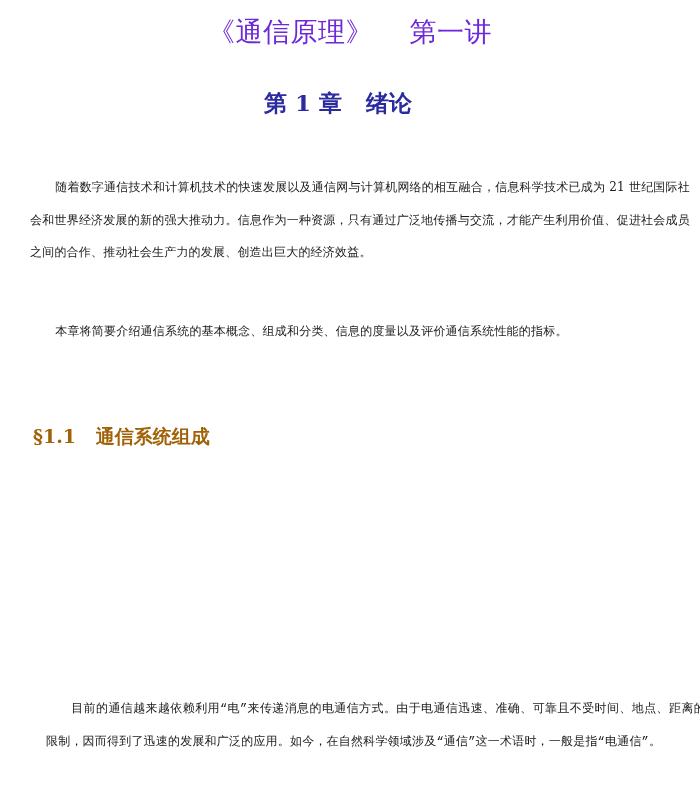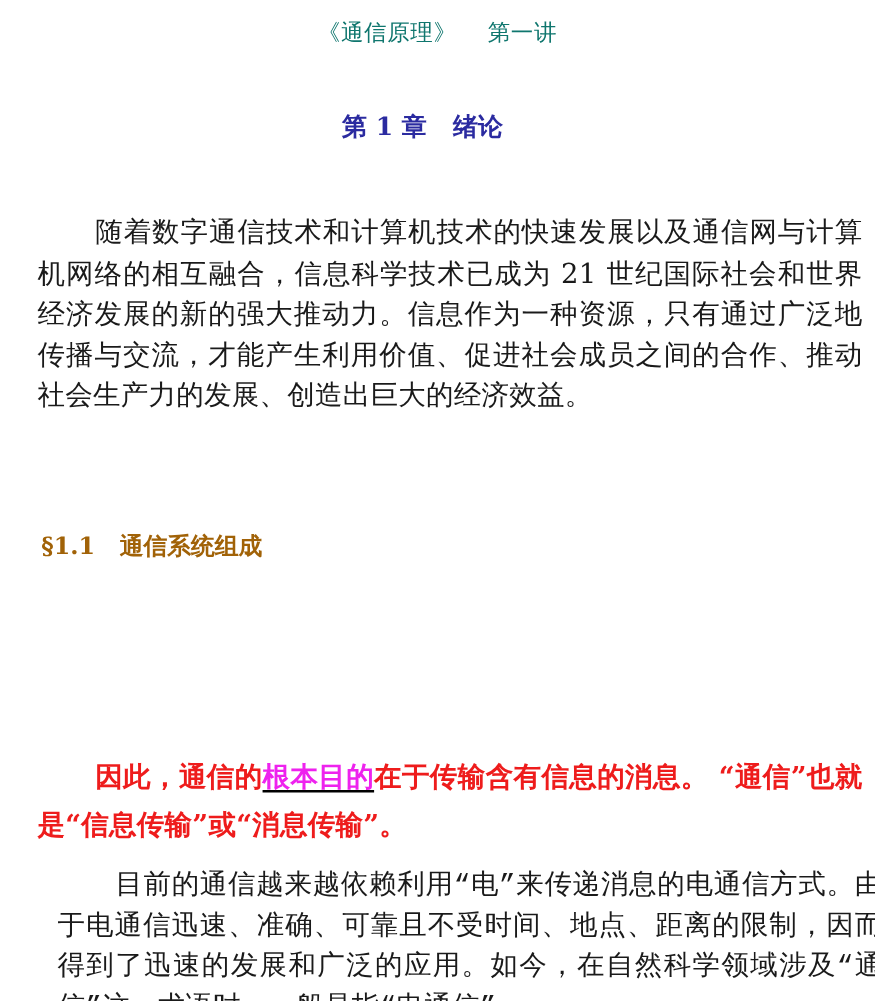--- a/index.html
+++ b/index.html
@@ -20,41 +20,41 @@
       left: 0; top: 0;
       width: 700px;
       height: 801px;
     }
     .doc-title {
       position: absolute;
       top: 14px;
       left: 0;
       width: 700px;
       text-align: center;
-      font-size: 18px;
-      color: #0f766e;
+      font-size: 27px;
+      color: #6d28d9;
       letter-spacing: 0.5px;
       white-space: pre;
     }
     .chapter-title {
       position: absolute;
       top: 88px;
       left: 0;
       width: 676px;
       text-align: center;
-      font-size: 20px;
+      font-size: 23px;
       font-weight: bold;
       color: #2b2ba0;
       white-space: pre;
     }
     .para {
       position: absolute;
       left: 30px;
       width: 660px;
-      font-size: 22px;
+      font-size: 12px;
       line-height: 32.5px;
       text-align: justify;
       text-indent: 2.1em;
       color: #1a1a1a;
       letter-spacing: 0.2px;
     }
     .p1 { top: 171px; }
     .p2 { top: 313px; line-height: 36px; }
     .section-heading {
       position: absolute;
@@ -82,20 +82,20 @@
     .p5 { top: 677px; }
   </style>
 </head>
 <body>
 
 <div class="page">
   <div class="doc-title">《通信原理》    第一讲</div>
   <div class="chapter-title">第 1 章   绪论</div>
 
   <p class="para p1" style="margin:0;">随着数字通信技术和计算机技术的快速发展以及通信网与计算机网络的相互融合，信息科学技术已成为 21 世纪国际社会和世界经济发展的新的强大推动力。信息作为一种资源，只有通过广泛地传播与交流，才能产生利用价值、促进社会成员之间的合作、推动社会生产力的发展、创造出巨大的经济效益。</p>
+  <p class="para p2" style="margin:0;">本章将简要介绍通信系统的基本概念、组成和分类、信息的度量以及评价通信系统性能的指标。</p>
 
   <div class="section-heading">§1.1   通信系统组成</div>
 
 
-  <p class="para p4" style="margin:0;"><span>因此，通信的</span><span class="highlight">根本目的</span><span>在于传输含有信息的消息。  “通信”也就是“信息传输”或“消息传输”。</span></p>
 
   <p class="para p5" style="margin:16px;font-family:Liberation Mono, monospace;">目前的通信越来越依赖利用“电”来传递消息的电通信方式。由于电通信迅速、准确、可靠且不受时间、地点、距离的限制，因而得到了迅速的发展和广泛的应用。如今，在自然科学领域涉及“通信”这一术语时，一般是指“电通信”。</p>
 </div>
 
 </body></html>

